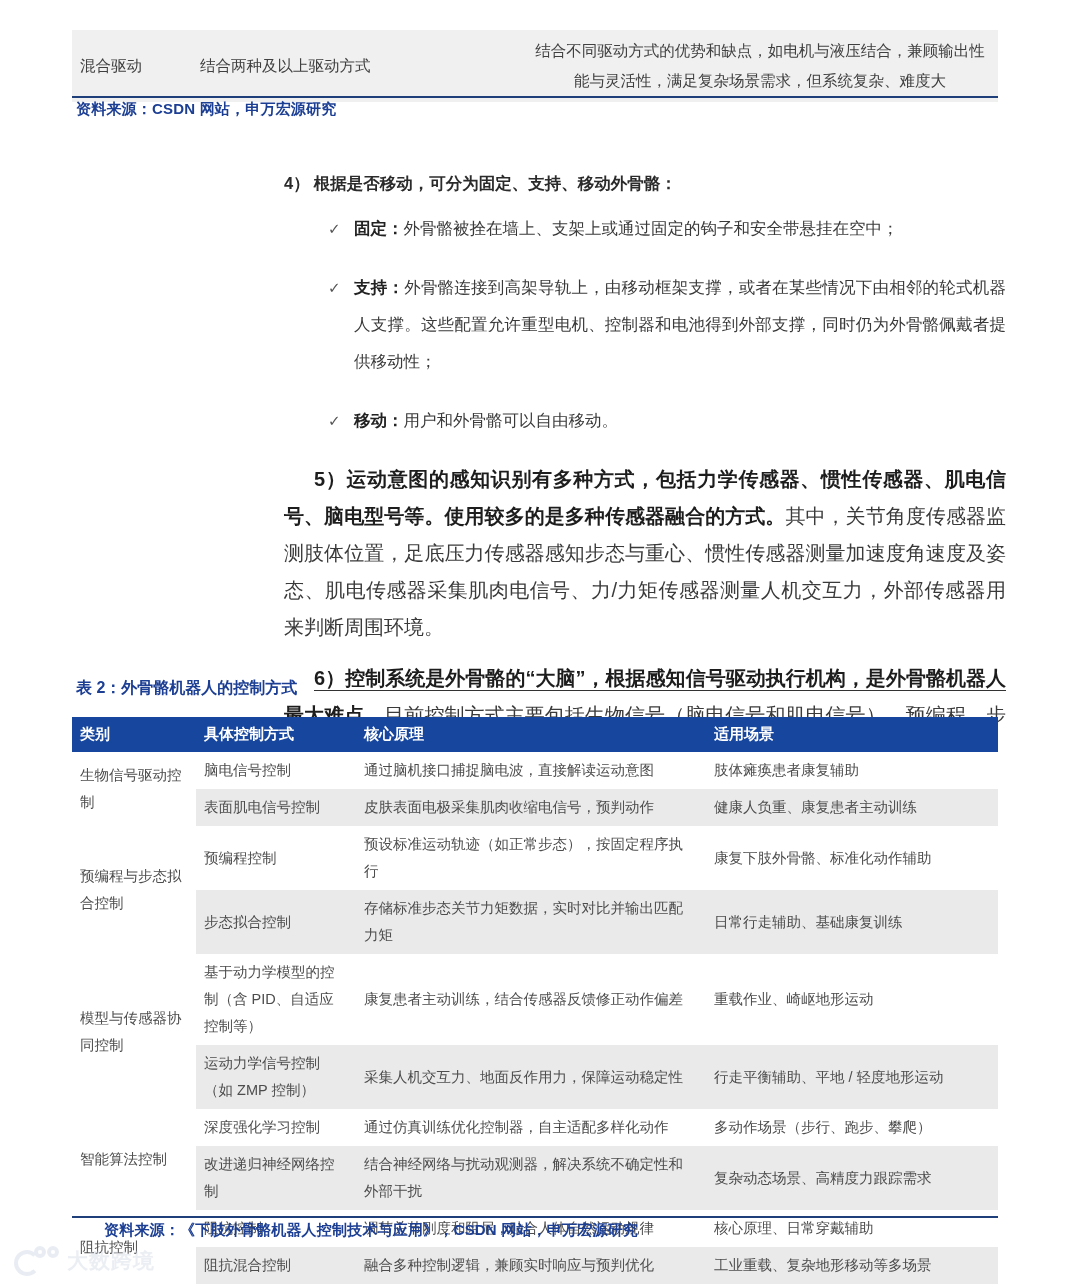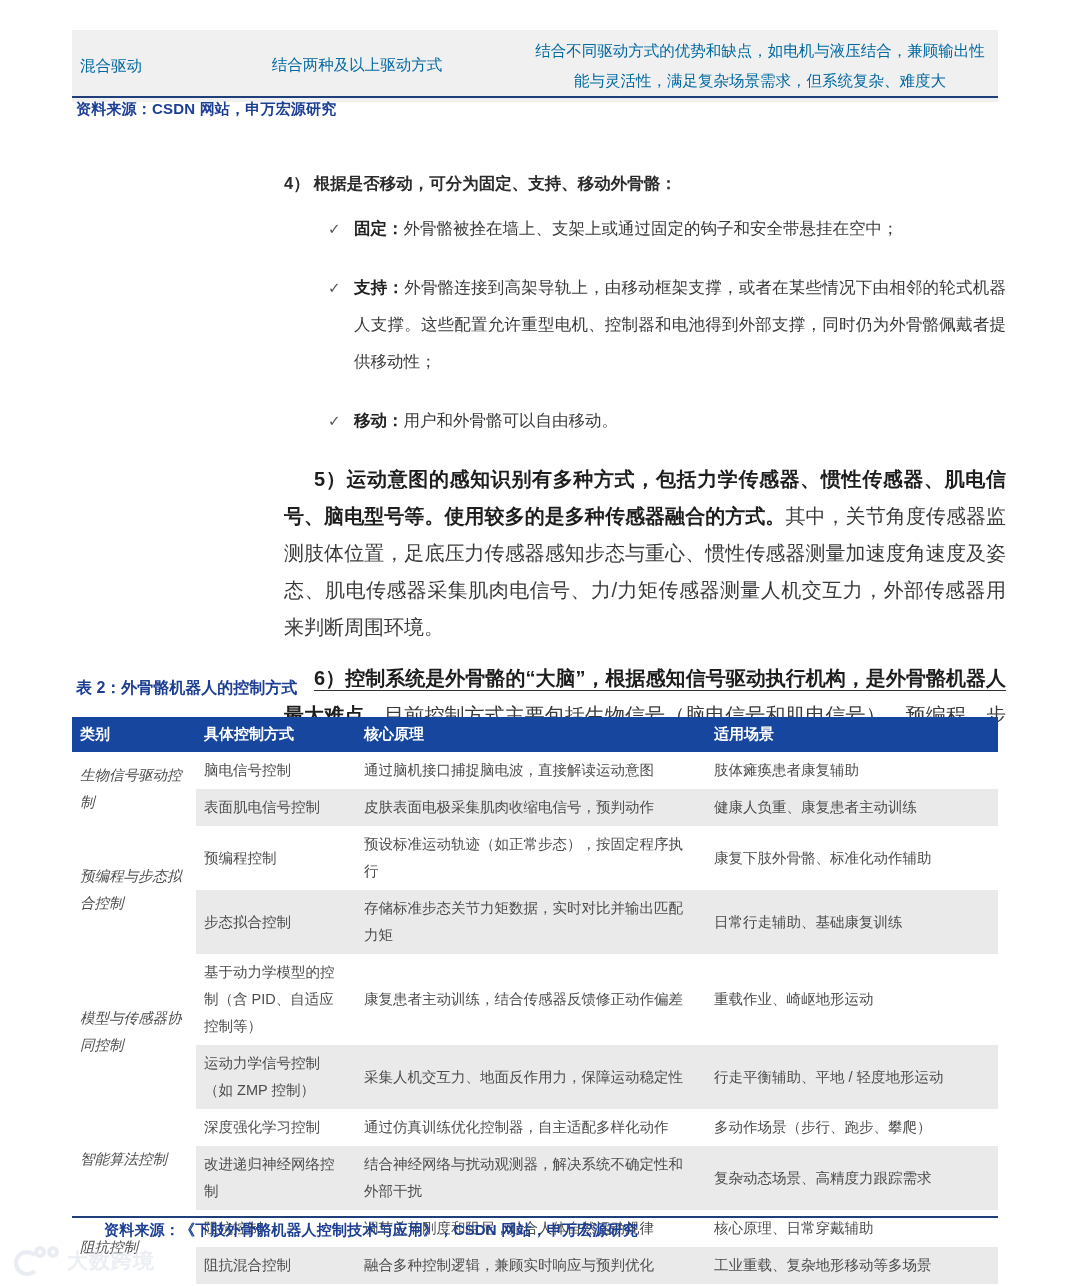--- a/index.html
+++ b/index.html
@@ -16,26 +16,26 @@
 
   
   .top-table {
     position:absolute; left:72px; top:30px; width:926px;
     border-collapse:collapse;
   }
   .top-table td {
     padding:6px 8px;
     font-size:15.5px;
     line-height:30px;
-    color:#0369a1;
+    color:#404040;
     vertical-align:middle;
     background:#f0f0f0;
   }
   .tt-c1 { width:120px; }
-  .tt-c2 { width:330px; text-align:center;font-family:Liberation Mono, monospace; }
+  .tt-c2 { width:330px; text-align:left; }
   .tt-c3 { text-align:center; }
   .top-rule {
     position:absolute; left:72px; top:96px; width:926px; height:2px;
     background:#1f3f7a;
   }
 
   
   .src {
     position:absolute;
     font-size:15px;
@@ -116,21 +116,21 @@
     line-height:27px;
     color:#4d4d4d;
     vertical-align:middle;
     padding:5px 10px 5px 8px;
     border:none;
   }
   .t2 .col-cat  { width:124px; }
   .t2 .col-meth { width:160px; }
   .t2 .col-prin { width:350px; }
   .t2 .col-use  { width:292px; }
-  .t2 td.cat { background:#ffffff !important; color:#4d4d4d;font-style:italic; }
+  .t2 td.cat { background:#ffffff !important; color:#4d4d4d; }
   .t2 tr.shade td { background:#eaeaea; }
   .t2 tr.plain td { background:#ffffff; }
   .bot-rule {
     position:absolute; left:72px; top:1216px; width:926px; height:2px;
     background:#1f3f7a;
   }
 
   
   .wm {
     position:absolute; left:14px; top:1246px;

